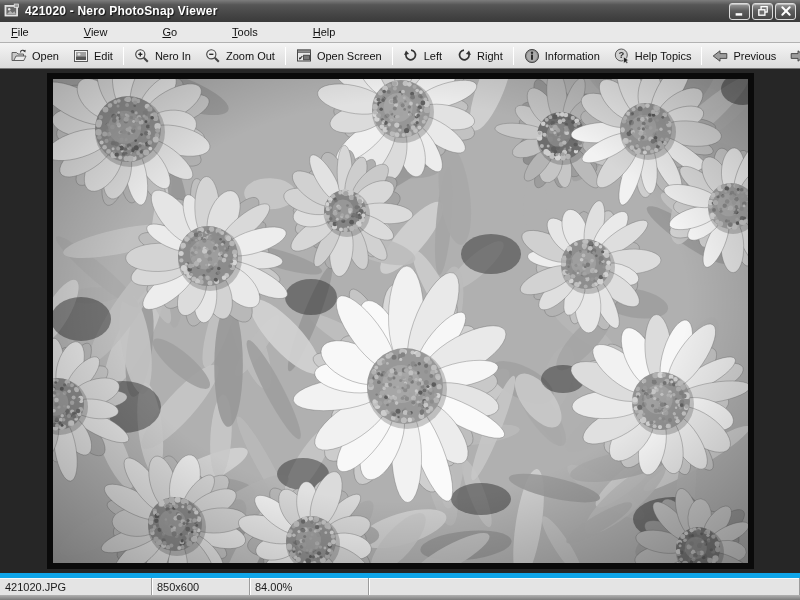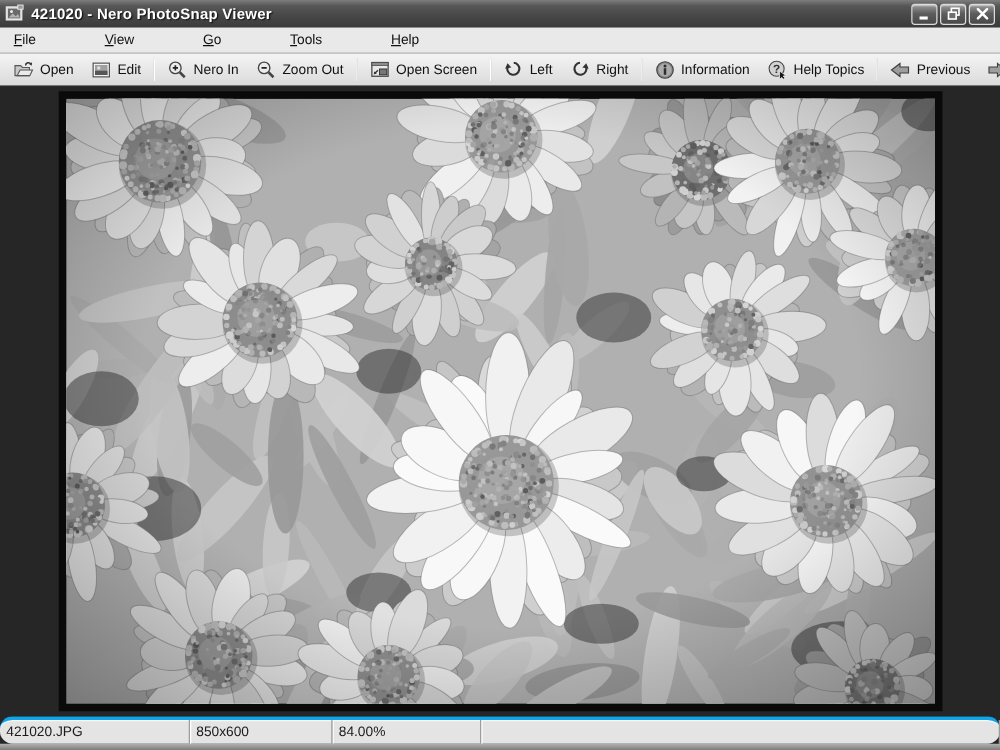--- a/index.html
+++ b/index.html
@@ -47,22 +47,22 @@
   
   .viewport{
     flex:1 1 auto; min-height:0; background:var(--viewport-bg,#262626);
     display:flex; align-items:center; justify-content:center;
   }
   .photo-frame{ border:6px solid var(--photo-frame,#0a0a0a); width:707px; height:496px; }
   svg.photo{ display:block; width:695px; height:484px; }
   
   .statusbar{
     flex:0 0 22px; height:22px; background:var(--statusbar-bg,#e4e4e4);
-    border-top:3px solid #0ea5e9; box-shadow:inset 0 1px 0 #fafafa;
-    display:flex; align-items:stretch; font-size:11px; color:#1a1a1a;border-radius:10px;
+    border-top:5px solid #0ea5e9; box-shadow:inset 0 1px 0 #fafafa;
+    display:flex; align-items:stretch; font-size:11px; color:#1a1a1a;
   }
   .status-panel{
     display:flex; align-items:center; padding-left:5px;
     border-right:1px solid #9c9c9c; box-shadow:1px 0 0 #ffffff;
     overflow:hidden; white-space:nowrap;
   }
   .status-panel:last-child{ flex:1; }
   .bottom-strip{ flex:0 0 5px; height:5px; background:linear-gradient(180deg,#b2b2b2,#7c7c7c); }
 </style>
 </head>
@@ -2269,21 +2269,21 @@
           </defs>
           <rect x="0" y="0" width="695" height="484" fill="url(#vg)"></rect>
         </svg>
     </div>
   </div>
 
   <div class="statusbar">
       <div class="status-panel" style="width: 152px;">
         <span>421020.JPG</span>
       </div>
-      <div class="status-panel" style="width: 114px;">
+      <div class="status-panel" style="width: 98px;">
         <span>850x600</span>
       </div>
       <div class="status-panel" style="width: 119px;">
         <span>84.00%</span>
       </div>
       <div class="status-panel">
         <span></span>
       </div>
     </div>
   <div class="bottom-strip"></div>

